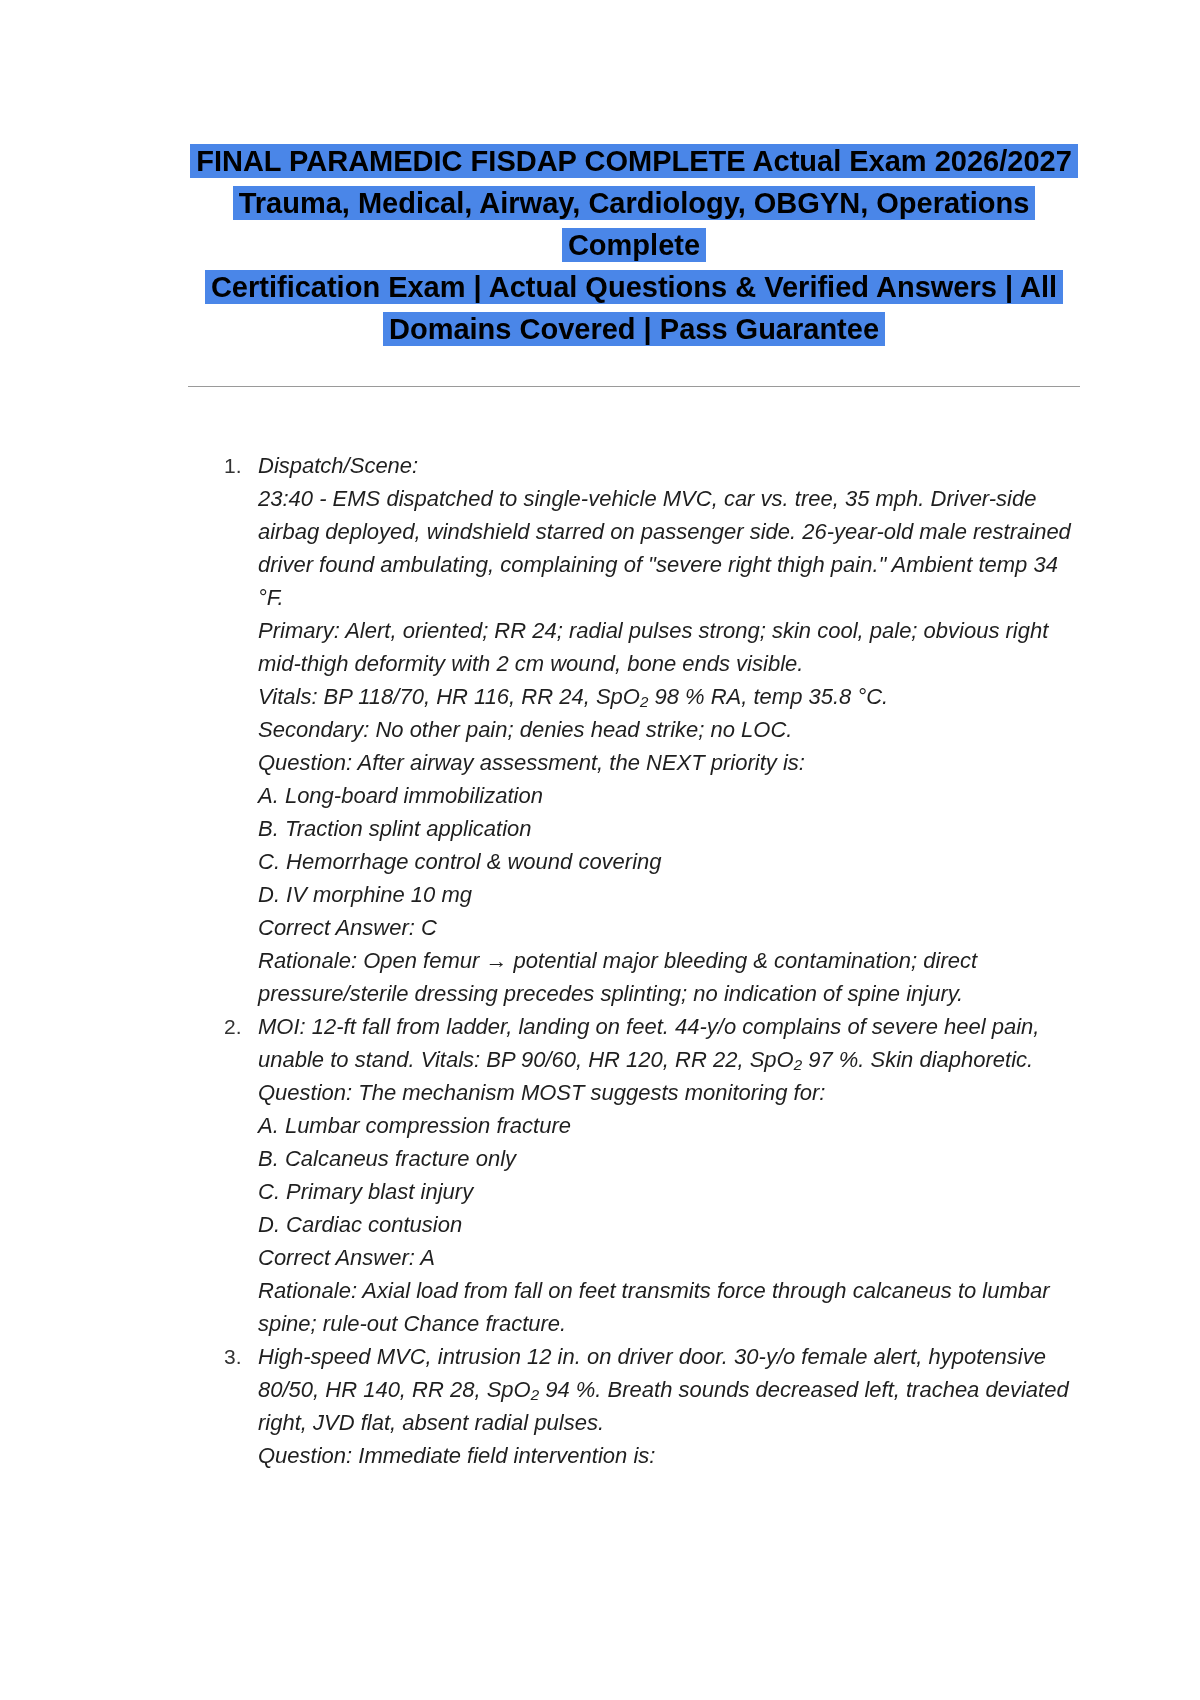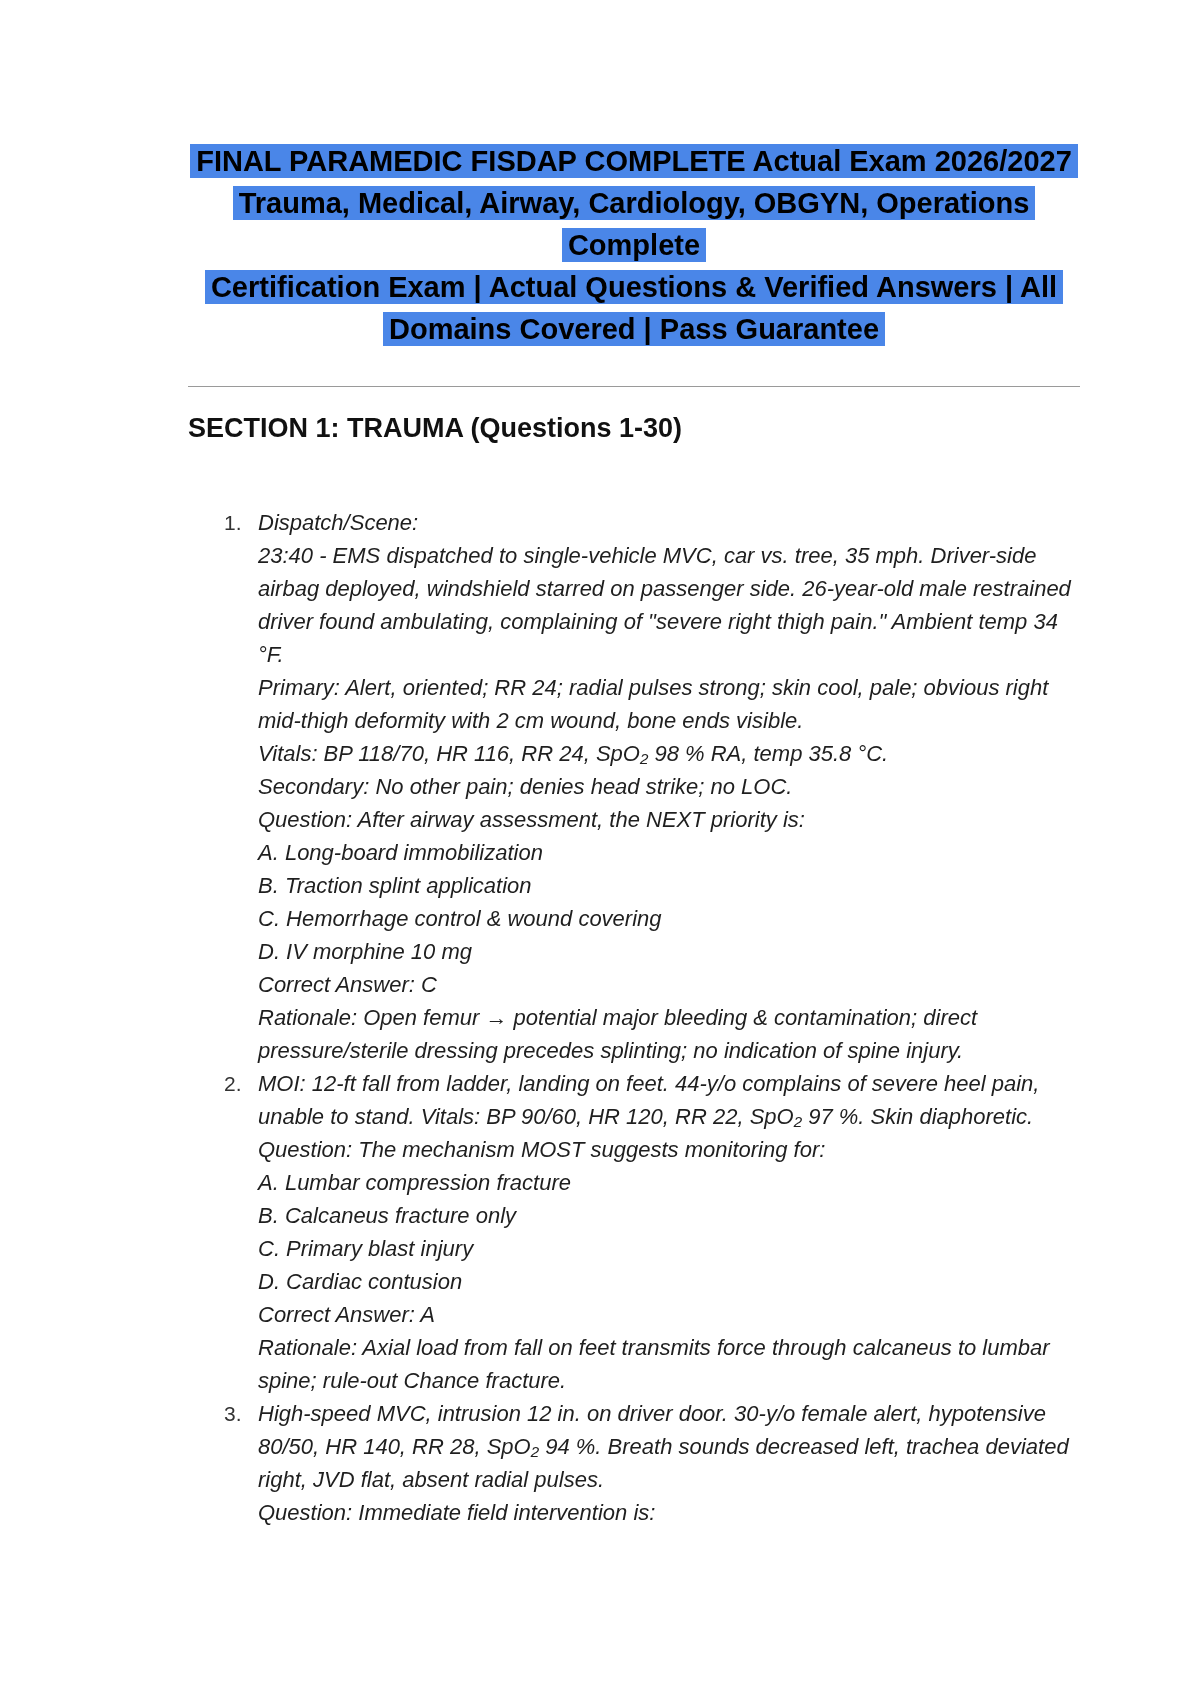--- a/index.html
+++ b/index.html
@@ -75,21 +75,20 @@
 
 <div class="page">
 
   <h1 class="title"><span class="hl" style="background-color: rgb(74, 134, 232);">FINAL PARAMEDIC FISDAP COMPLETE Actual Exam 2026/2027
 Trauma, Medical, Airway, Cardiology, OBGYN, Operations Complete
 Certification Exam | Actual Questions &amp; Verified Answers | All
 Domains Covered | Pass Guarantee</span></h1>
 
   <hr class="divider">
 
-  <h2 class="section">SECTION 1: TRAUMA (Questions 1-30)</h2>
 
   <div class="questions">
 
     <div class="question-row">
       <span class="qnum">1.</span>
       <div class="qtext">Dispatch/Scene:
 23:40 - EMS dispatched to single-vehicle MVC, car vs. tree, 35 mph. Driver-side airbag deployed, windshield starred on passenger side. 26-year-old male restrained driver found ambulating, complaining of "severe right thigh pain." Ambient temp 34 °F.
 Primary: Alert, oriented; RR 24; radial pulses strong; skin cool, pale; obvious right mid-thigh deformity with 2 cm wound, bone ends visible.
 Vitals: BP 118/70, HR 116, RR 24, SpO₂ 98 % RA, temp 35.8 °C.
 Secondary: No other pain; denies head strike; no LOC.

